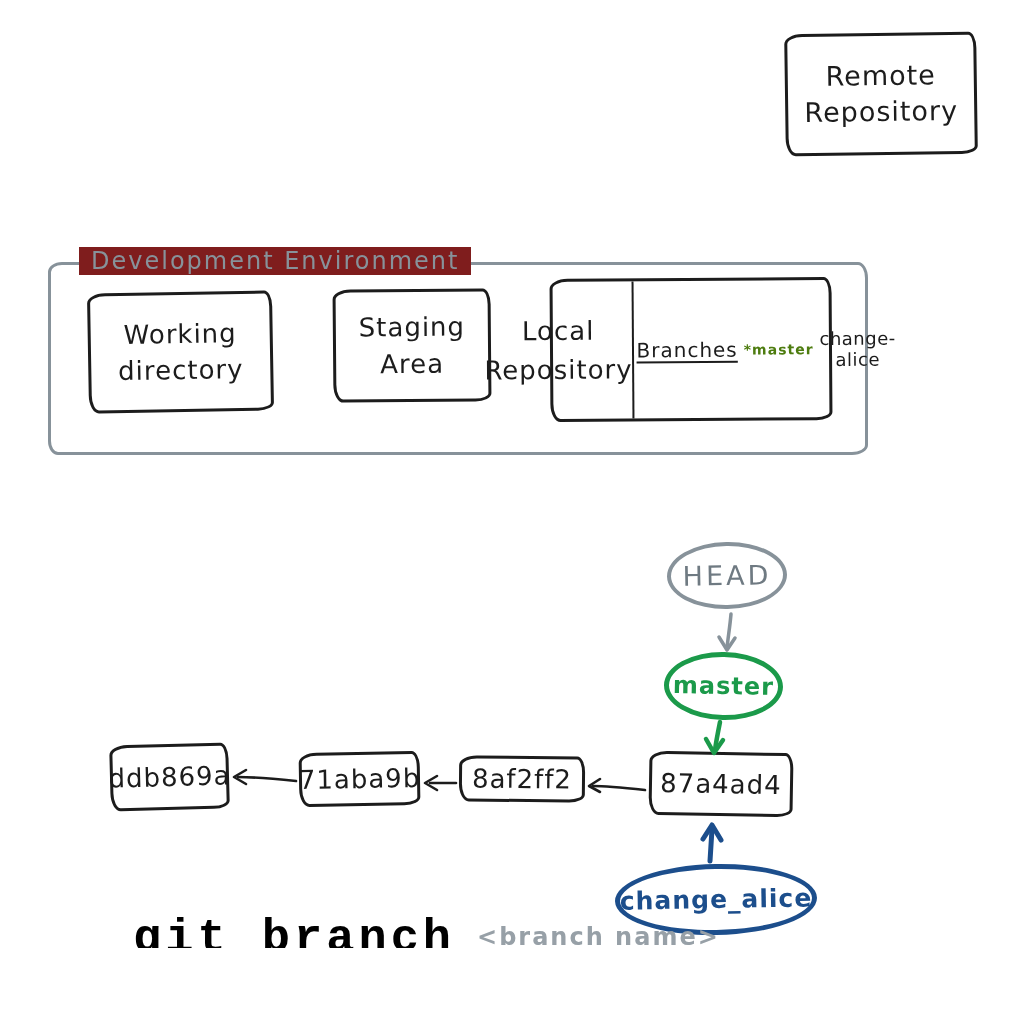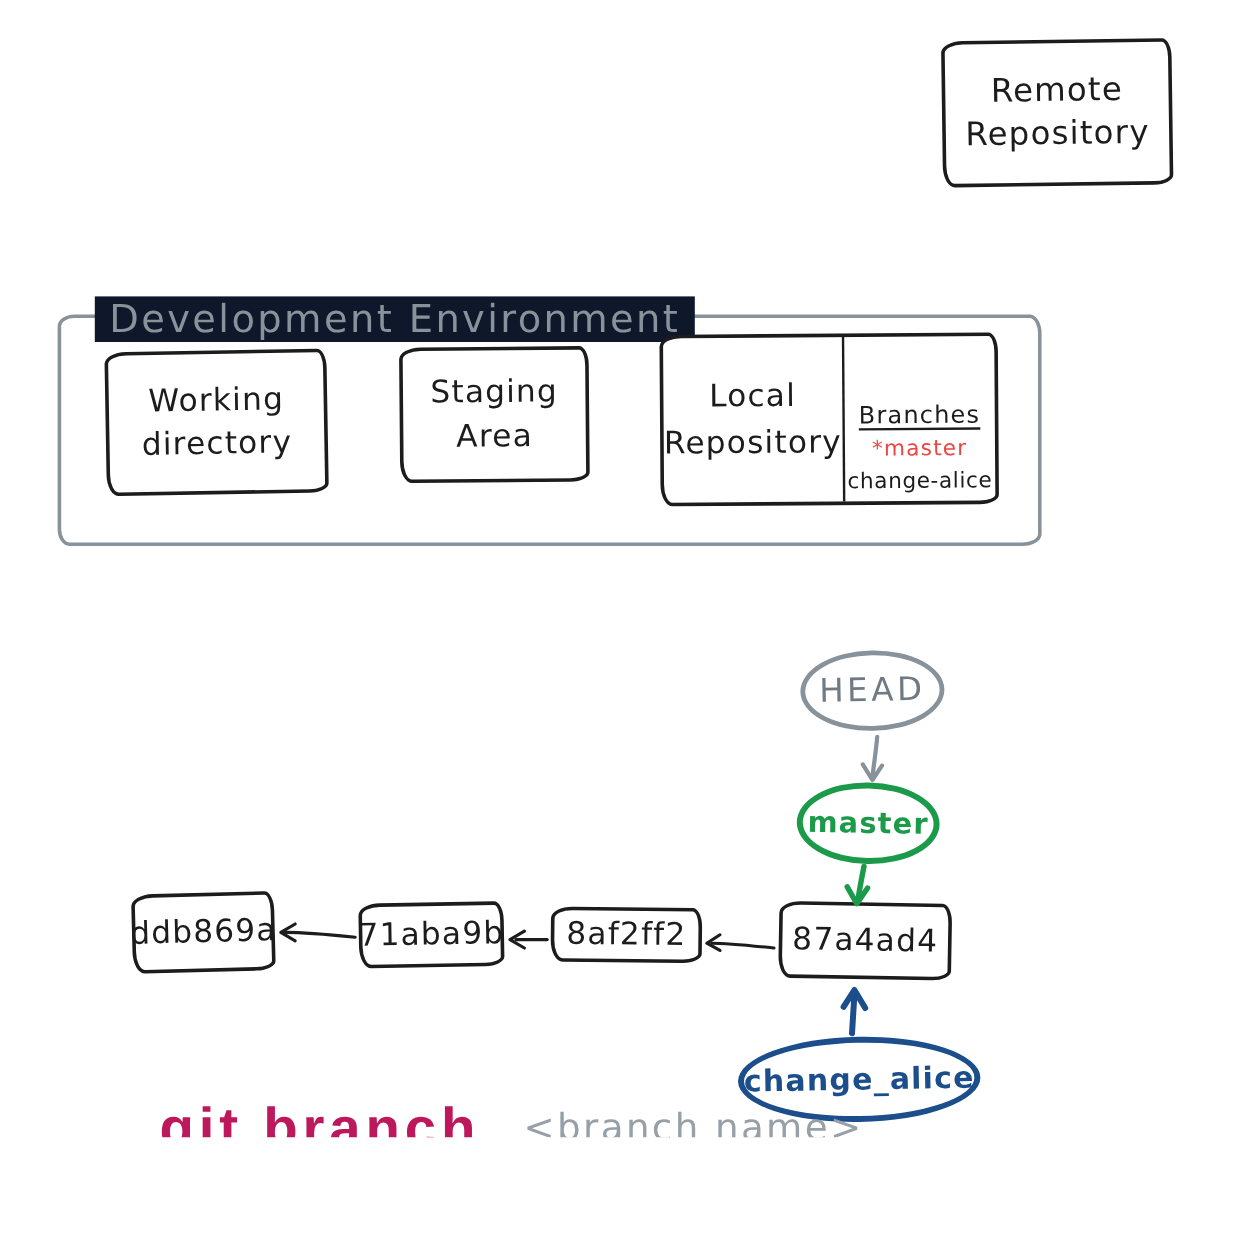--- a/index.html
+++ b/index.html
@@ -22,54 +22,54 @@
   
   #remote-box{left:785px;top:33px;width:192px;height:122px;transform:rotate(-0.8deg);}
   #remote-box span{font-size:27px;line-height:1.35;letter-spacing:1px;}
   
   #devenv{
     position:absolute;left:48px;top:262px;width:820px;height:193px;
     border:3px solid #87929a;border-radius:14px 10px 16px 10px / 10px 16px 10px 14px;
     box-sizing:border-box;
   }
   #devenv-label{
-    position:absolute;left:28px;top:-18px;background:#0f172a;padding:0 12px;
-    color:#87929a;font-size:32px;letter-spacing:2px;white-space:nowrap;
+    position:absolute;left:28px;top:-18px;background:#7f1d1d;padding:0 12px;
+    color:#87929a;font-size:24px;letter-spacing:2px;white-space:nowrap;
   }
   #working-box{left:88px;top:292px;width:185px;height:120px;transform:rotate(-1deg);}
   #working-box span{font-size:26px;line-height:1.4;letter-spacing:1px;}
   #staging-box{left:333px;top:289px;width:158px;height:113px;transform:rotate(-0.5deg);}
   #staging-box span{font-size:26px;line-height:1.4;letter-spacing:1px;}
   #local-box{left:550px;top:278px;width:282px;height:143px;transform:rotate(-0.4deg);padding:0;align-items:stretch;}
   #local-left{flex:1 1 55%;display:flex;align-items:center;justify-content:center;border-right:2.5px solid #1c1c1c;}
   #local-left span{font-size:26px;line-height:1.5;letter-spacing:1px;}
-  #local-right{flex:1 1 45%;display:flex;flex-direction:column;align-items:center;justify-content:flex-end;gap:6px;padding:6px 2px;}
+  #local-right{flex:1 1 45%;display:flex;flex-direction:row;align-items:center;justify-content:flex-end;gap:6px;padding:6px 2px;}
   #branches-title{font-size:20px;text-decoration:underline;text-underline-offset:4px;letter-spacing:1px;}
-  .branch-current{color:#ef4444;font-weight:normal;font-size:18px;letter-spacing:1px;}
+  .branch-current{color:#4d7c0f;font-weight:bold;font-size:14px;letter-spacing:1px;}
   .branch-other{font-size:18px;letter-spacing:0.5px;}
   
   #head-oval{left:667px;top:542px;width:120px;height:67px;border:4px solid #87929a;transform:rotate(-1deg);}
   #head-oval span{color:#6f7a82;font-size:27px;letter-spacing:3px;}
   #master-oval{left:664px;top:652px;width:119px;height:68px;border:5px solid #1b9a4a;transform:rotate(1deg);}
   #master-oval span{color:#1b9a4a;font-size:24px;font-weight:bold;letter-spacing:1px;}
   #alice-oval{left:615px;top:864px;width:202px;height:71px;border:5px solid #1c4e8c;transform:rotate(-1deg);}
   #alice-oval span{color:#1c4e8c;font-size:25px;font-weight:bold;letter-spacing:1px;}
   
   .commit{border-width:3px;}
   .commit span{font-size:26px;letter-spacing:1px;}
   #commit-0{left:110px;top:744px;width:119px;height:66px;transform:rotate(-1.5deg);}
   #commit-1{left:299px;top:752px;width:121px;height:54px;transform:rotate(-1deg);}
   #commit-2{left:459px;top:756px;width:126px;height:46px;transform:rotate(0.6deg);}
   #commit-3{left:649px;top:752px;width:144px;height:64px;transform:rotate(1deg);}
   
   #arrows{position:absolute;left:0;top:0;width:1028px;height:1028px;pointer-events:none;}
   
   #command{position:absolute;left:133px;top:912px;white-space:nowrap;}
-  #command-main{color:#be185d;font-size:47px;font-weight:bold;letter-spacing:4px;font-family:Liberation Sans, sans-serif;}
-  #command-arg{color:#97a0a7;font-size:31px;font-weight:normal;letter-spacing:2px;margin-left:36px;vertical-align:6px;}
+  #command-main{color:#000000;font-size:47px;font-weight:bold;letter-spacing:4px;font-family:Liberation Mono, monospace;}
+  #command-arg{color:#97a0a7;font-size:24px;font-weight:bold;letter-spacing:2px;margin-left:22px;vertical-align:6px;}
 </style>
 </head>
 <body>
 
 <div id="canvas">
 
   <div id="remote-box" class="sketch">
     <span>Remote Repository</span>
   </div>
 

